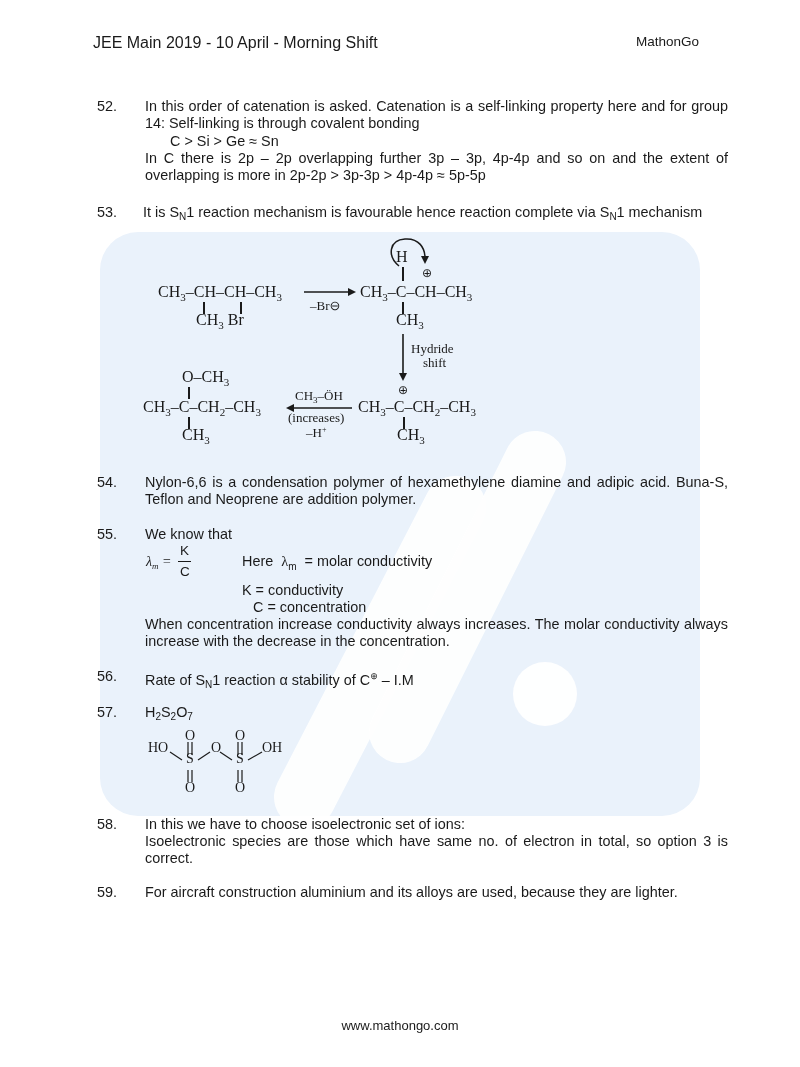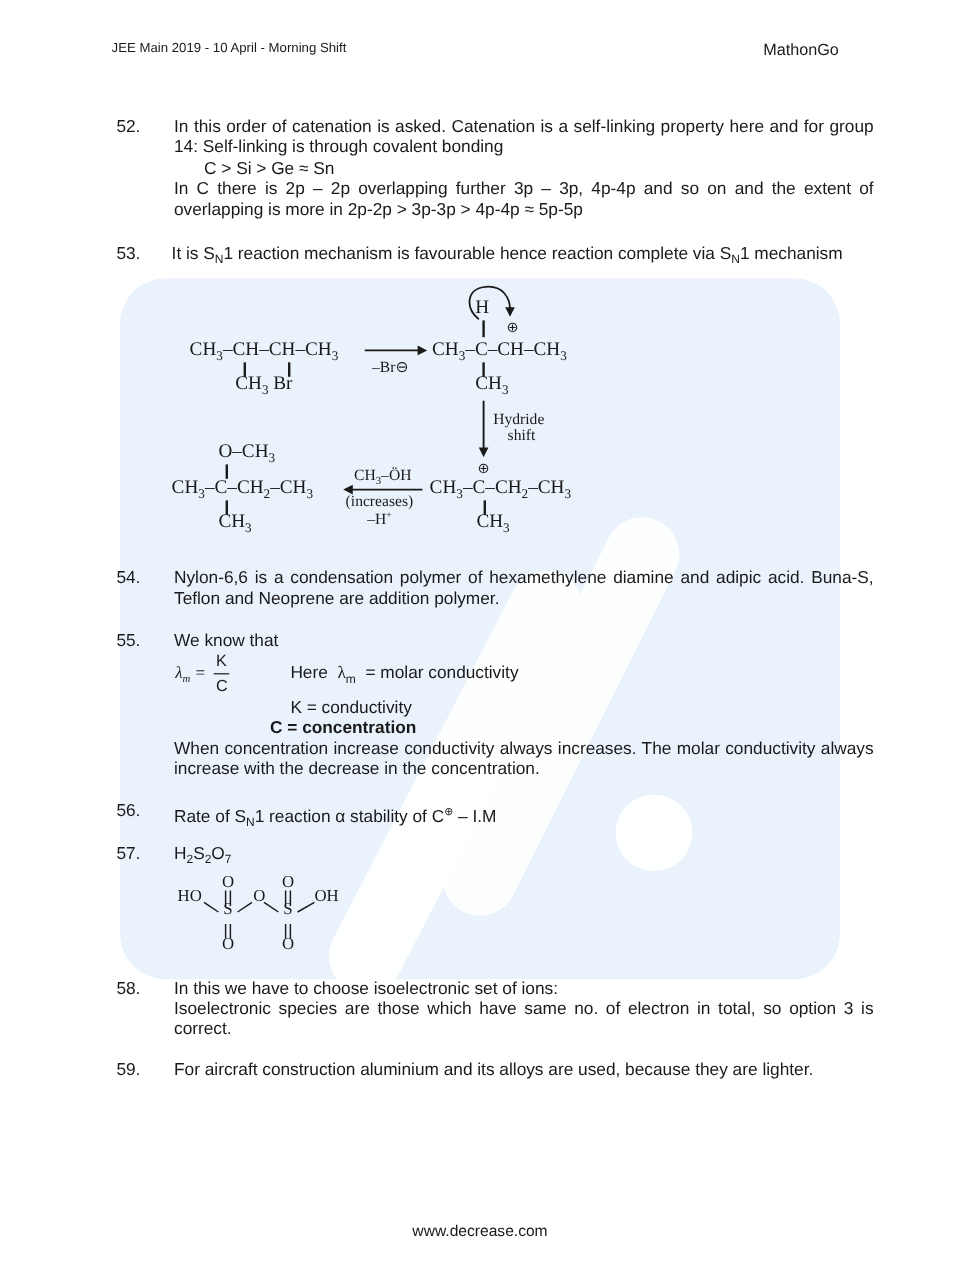--- a/index.html
+++ b/index.html
@@ -1,21 +1,21 @@
 <!DOCTYPE html>
 <html><head>
 <meta charset="utf-8">
 <style>
   html, body { margin: 0; padding: 0; }
   body {
     width: 800px; height: 1067px; position: relative; overflow: hidden;
     background: #ffffff; color: #1a1a1a;
     font-family: "Liberation Sans", sans-serif;
   }
-  .header-left { position: absolute; left: 93px; top: 34px; font-size: 11px; }
+  .header-left { position: absolute; left: 93px; top: 34px; font-size: 16px; }
   .header-right { position: absolute; left: 636px; top: 34px; font-size: 13.5px; }
   .footer { position: absolute; left: 0; width: 800px; top: 1018px; text-align: center; font-size: 13px; }
 
   
   .wm-box {
     position: absolute; left: 100px; top: 232px; width: 600px; height: 584px;
     background: #eaf2fb; border-radius: 38px;
   }
   .wm-svg { position: absolute; left: 100px; top: 232px; }
 
@@ -124,21 +124,21 @@
   <div style="position:absolute; left:180px; top:543px; font-size:13.5px;">K</div>
   <div style="position:absolute; left:178px; top:561px; width:13px; height:1px; background:#1a1a1a;"></div>
   <div style="position:absolute; left:180px; top:564px; font-size:13.5px;">C</div>
 </div>
 <div class="q" style="top:553px; left:242px;">
   <span>Here</span>&nbsp;
   <span style="font-family:'Liberation Serif',serif;">λ</span><span style="font-size:10px; vertical-align:-4px;">m</span>&nbsp;
   <span>= molar conductivity</span>
 </div>
 <div class="q" style="top:582px; left:242px;">K = conductivity</div>
-<div class="q" style="top:599px; left:225px;font-weight:bold;">C = concentration</div>
+<div class="q" style="top:599px; left:253px;">C = concentration</div>
 <div class="q" style="top:616px;">
   <div class="qbody just">When concentration increase conductivity always increases. The molar conductivity always increase with the decrease in the concentration.</div>
 </div>
 
 <div class="q" style="top:668px;">
   <div class="qnum">56.</div>
   <div class="qbody">
     <span>Rate of S</span><span class="sub">N</span><span>1 reaction α stability of C</span><span class="sup">⊕</span><span> – I.M</span>
   </div>
 </div>
@@ -179,13 +179,13 @@
   <div class="qnum">58.</div>
   <div class="qbody">In this we have to choose isoelectronic set of ions:</div>
   <div class="qbody just" style="top:17px;">Isoelectronic species are those which have same no. of electron in total, so option 3 is correct.</div>
 </div>
 
 <div class="q" style="top:884px;">
   <div class="qnum">59.</div>
   <div class="qbody">For aircraft construction aluminium and its alloys are used, because they are lighter.</div>
 </div>
 
-<div class="footer">www.decrease.com</div>
+<div class="footer">www.mathongo.com</div>
 
 </body></html>

